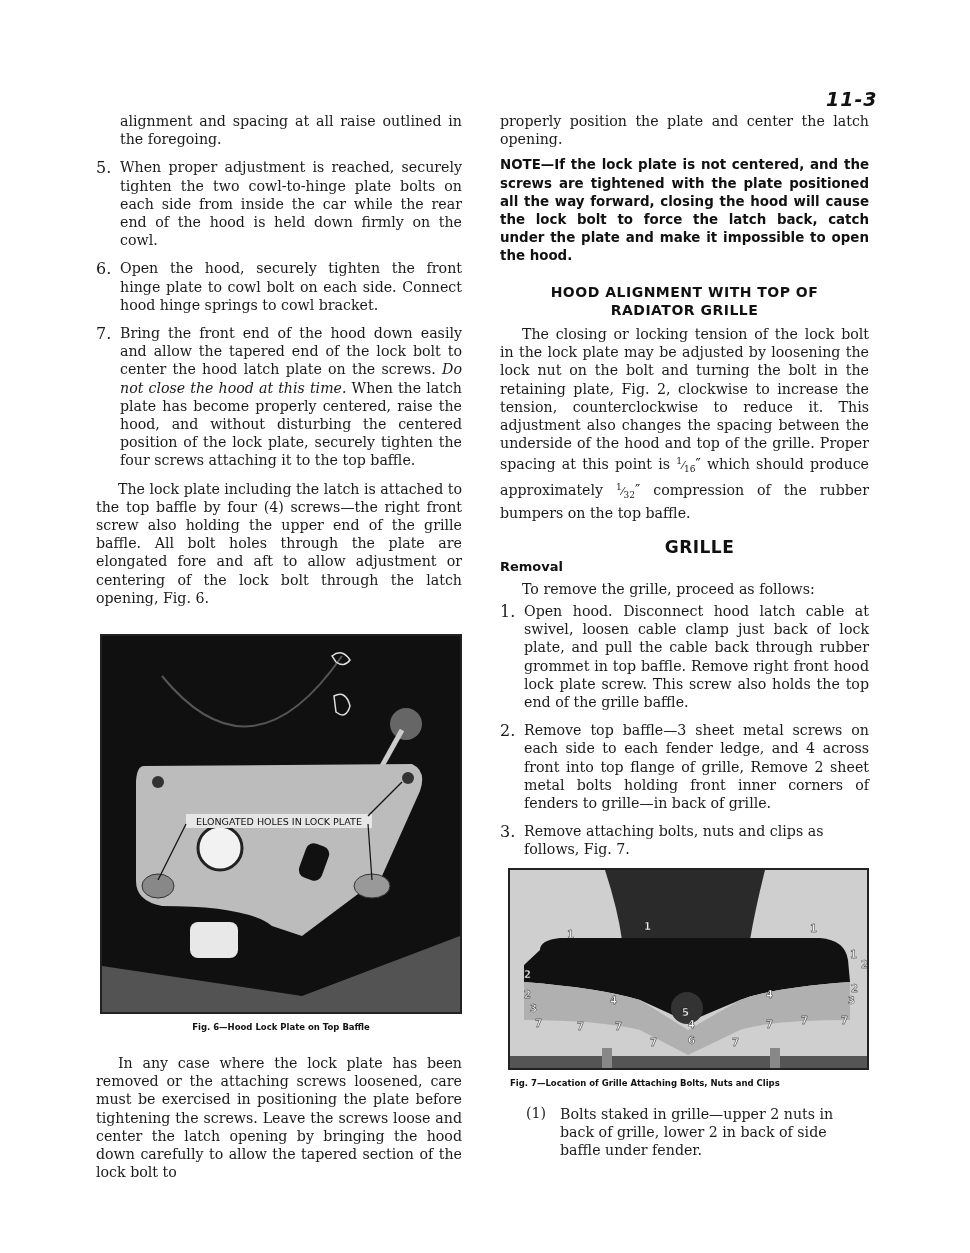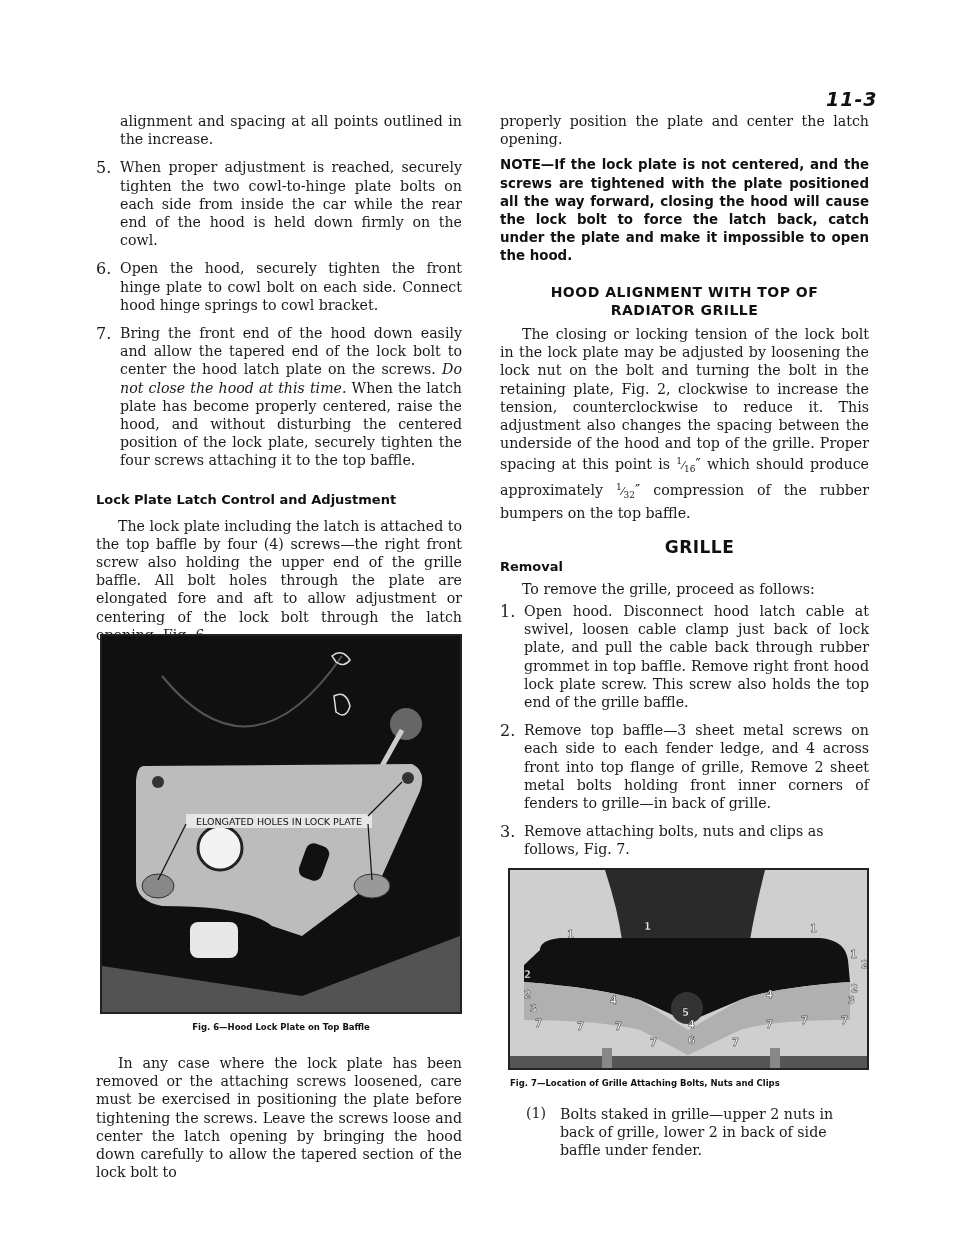--- a/index.html
+++ b/index.html
@@ -31,36 +31,35 @@
   .sub-item .num { position:absolute; left:0; top:0; }
   .sub-item p { padding-left:34px; }
   .para-left-bottom { position:absolute; left:96px; top:1054px; width:366px; }
 </style>
 </head>
 <body>
 
 <div class="page-num">11-3</div>
 
 <div class="col col-left">
-  <p style="padding-left:24px; margin-bottom:10px;">alignment and spacing at all points outlined in the increase.</p>
+  <p style="padding-left:24px; margin-bottom:10px;">alignment and spacing at all raise outlined in the foregoing.</p>
 
   <div class="item">
     <span class="num">5.</span>
     <p>When proper adjustment is reached, securely tighten the two cowl-to-hinge plate bolts on each side from inside the car while the rear end of the hood is held down firmly on the cowl.</p>
   </div>
   <div class="item">
     <span class="num">6.</span>
     <p>Open the hood, securely tighten the front hinge plate to cowl bolt on each side. Connect hood hinge springs to cowl bracket.</p>
   </div>
   <div class="item">
     <span class="num">7.</span>
     <p><span>Bring the front end of the hood down easily and allow the tapered end of the lock bolt to center the hood latch plate on the screws.</span> <i class="it">Do not close the hood at this time.</i> <span>When the latch plate has become properly centered, raise the hood, and without disturbing the centered position of the lock plate, securely tighten the four screws attaching it to the top baffle.</span></p>
   </div>
 
-  <h3 class="heading-sans" style="margin-top:22px; margin-bottom:10px;">Lock Plate Latch Control and Adjustment</h3>
   <p class="indent">The lock plate including the latch is attached to the top baffle by four (4) screws—the right front screw also holding the upper end of the grille baffle. All bolt holes through the plate are elongated fore and aft to allow adjustment or centering of the lock bolt through the latch opening, Fig. 6.</p>
 </div>
 
 <div class="fig fig6">
   <svg width="358" height="376" viewBox="0 0 358 376">
     <rect x="0" y="0" width="358" height="376" fill="#101010"></rect>
     <path d="M60 40 Q150 150 240 20" stroke="#555" stroke-width="2" fill="none"></path>
     <path d="M230 20 q10 -8 18 4 q-6 8 -14 2 z M232 60 q12 -6 16 10 q-4 14 -14 6 z" stroke="#ddd" stroke-width="1.5" fill="none"></path>
     <circle cx="304" cy="88" r="16" fill="#666"></circle>
     <line x1="300" y1="94" x2="255" y2="175" stroke="#ccc" stroke-width="5"></line>

